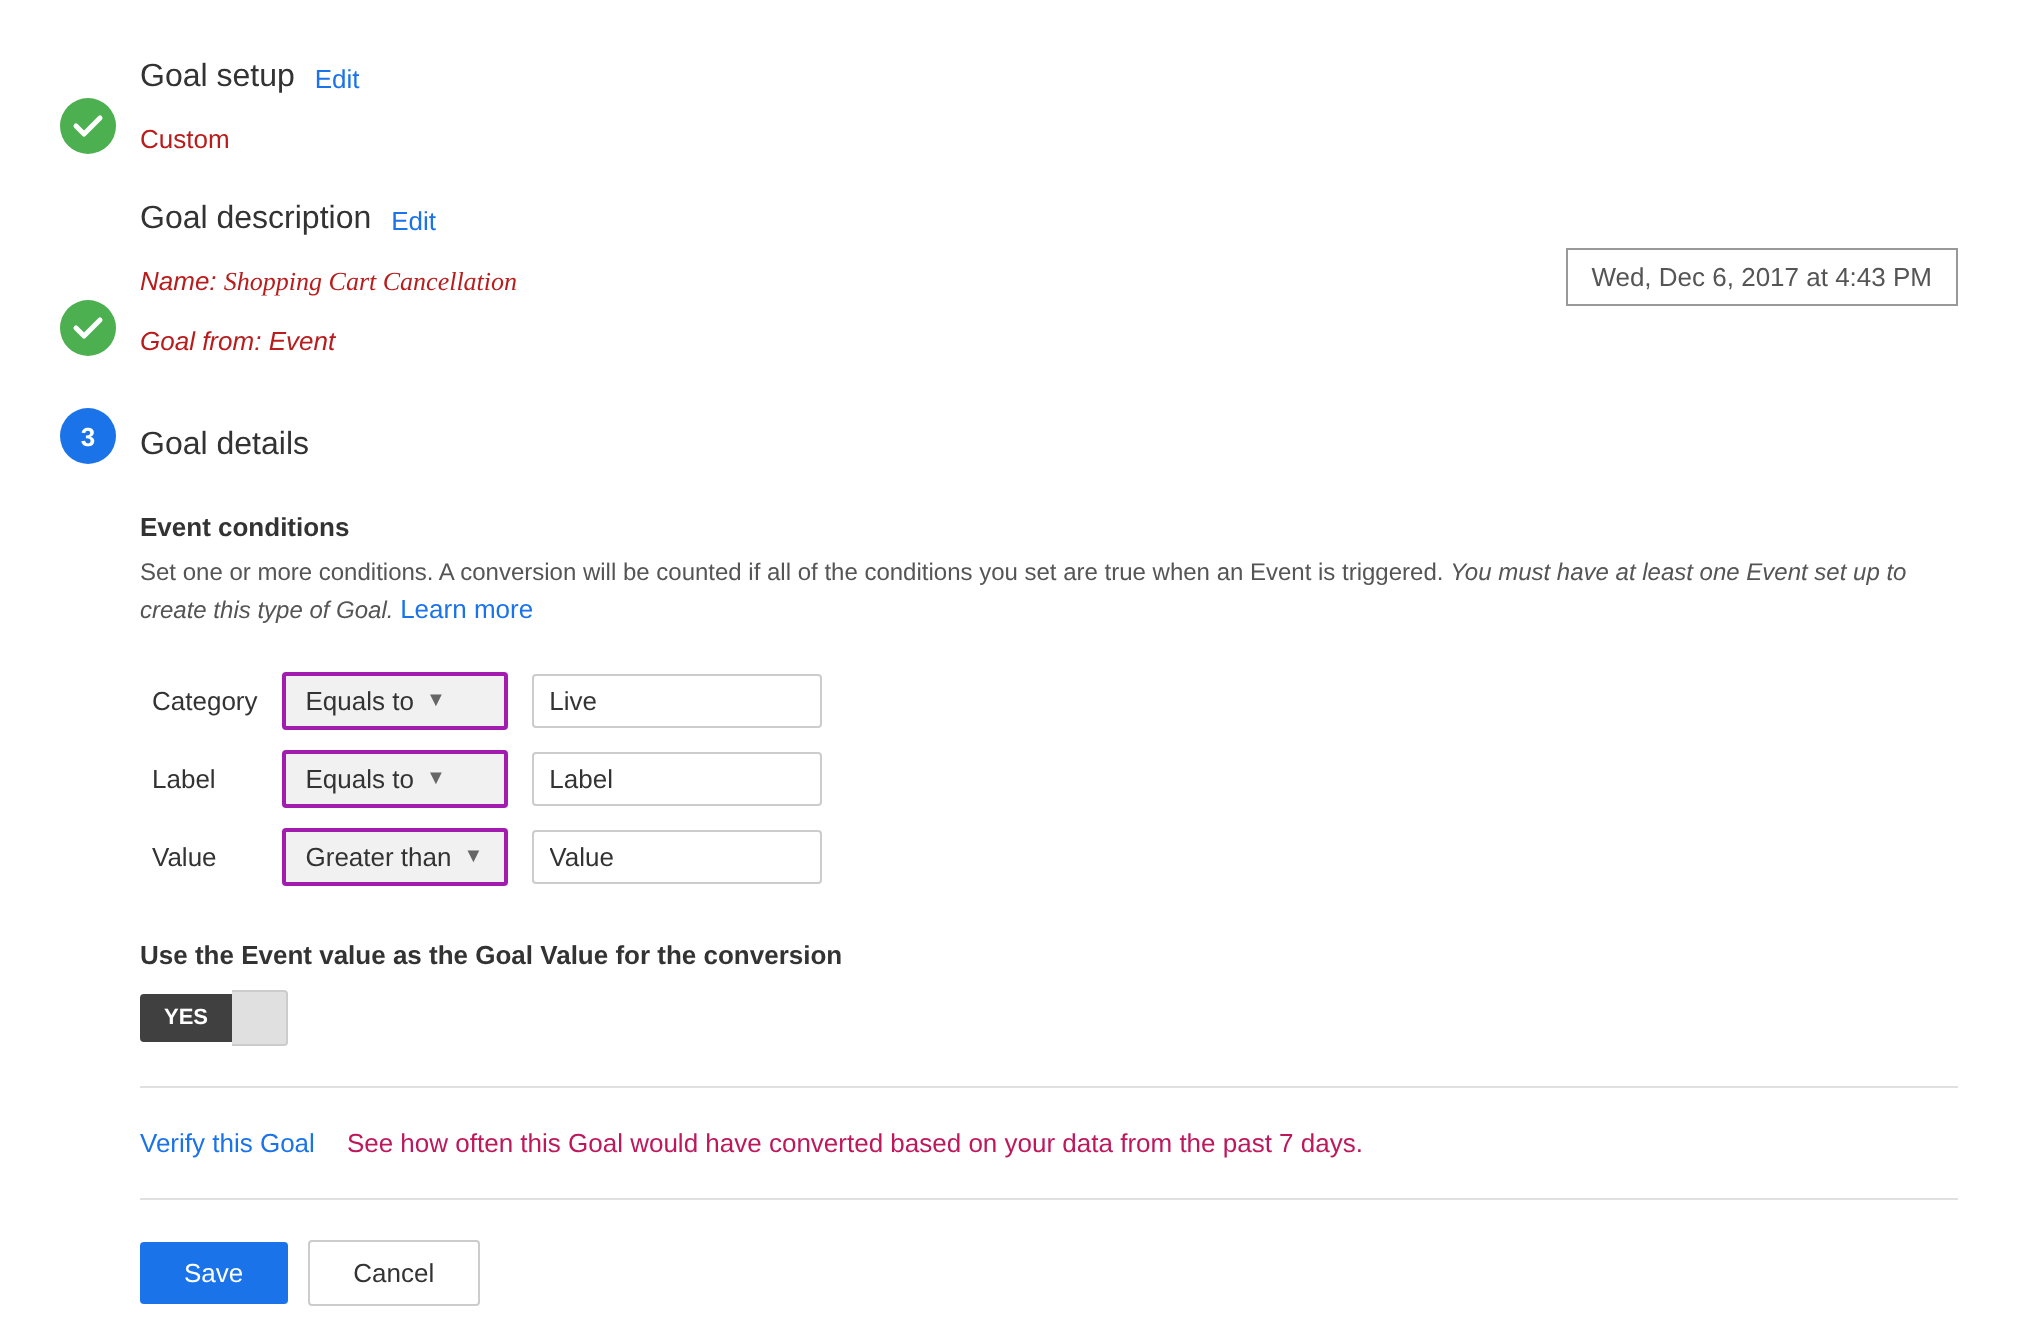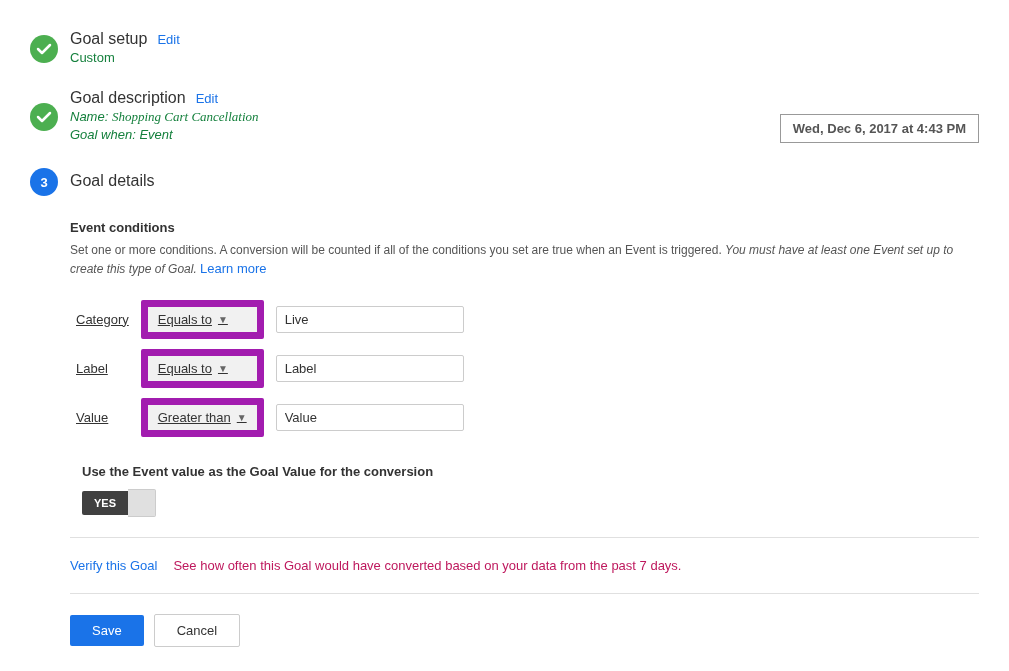--- a/index.html
+++ b/index.html
@@ -15,21 +15,21 @@
       min-height: 671px;
       position: relative;
       padding: 20px 0 0 0;
     }
     .section {
       padding: 10px 30px;
       position: relative;
     }
     .step-row {
       display: flex;
-      align-items: center;
+      align-items: flex-end;
       margin-bottom: 10px;
     }
     .step-icon {
       width: 28px;
       height: 28px;
       border-radius: 50%;
       background: #4caf50;
       display: flex;
       align-items: center;
       justify-content: center;
@@ -70,22 +70,22 @@
       color: #333;
     }
     .edit-link {
       color: #1a73e8;
       text-decoration: none;
       font-size: 13px;
       cursor: pointer;
     }
     .step-sub {
       font-size: 13px;
-      color: #15803d;
-      margin-top: 2px;
+      color: #b91c1c;
+      margin-top: 14px;
     }
     .step-sub span {
       font-style: italic;
     }
     .goal-details-section {
       padding: 10px 30px 20px 30px;
     }
     .event-conditions-title {
       font-size: 13px;
       font-weight: bold;
@@ -98,61 +98,59 @@
       line-height: 1.5;
       margin-bottom: 4px;
     }
     .event-conditions-desc a {
       color: #1a73e8;
       text-decoration: none;
     }
     .conditions-table {
       margin-top: 16px;
       border-collapse: collapse;
-      text-decoration: underline;
     }
     .conditions-table td {
       padding: 5px 6px;
       vertical-align: middle;
     }
     .condition-label {
       font-size: 13px;
       color: #333;
       padding-right: 10px;
       white-space: nowrap;
     }
     .select-btn {
       display: flex;
       align-items: center;
       background: #f1f1f1;
-      border: 7px solid #a21caf;
+      border: 2px solid #a21caf;
       border-radius: 2px;
       padding: 5px 10px;
       font-size: 13px;
       cursor: pointer;
       gap: 6px;
       color: #333;
       min-width: 110px;
     }
     .select-btn .arrow {
       font-size: 10px;
       color: #666;
     }
     .condition-input {
       border: 1px solid #ccc;
       border-radius: 2px;
       padding: 5px 8px;
       font-size: 13px;
       color: #333;
-      width: 188px;
+      width: 145px;
       outline: none;
     }
     .toggle-section {
       margin-top: 22px;
-      margin-left: 12px;
     }
     .toggle-label {
       font-size: 13px;
       font-weight: bold;
       color: #333;
       margin-bottom: 10px;
     }
     .toggle-wrapper {
       display: flex;
       align-items: center;
@@ -223,28 +221,27 @@
       background: #fff;
       color: #333;
       border: 1px solid #ccc;
       border-radius: 2px;
       padding: 8px 22px;
       font-size: 13px;
       cursor: pointer;
     }
     .datetime-badge {
       position: absolute;
-      top: 114px;
+      top: 124px;
       right: 30px;
       border: 1px solid #999;
       padding: 6px 12px;
       font-size: 13px;
       color: #555;
       background: #fff;
-      font-weight: bold;
     }
   </style>
 </head>
 <body>
 
 <div class="page-container">
 
   <div class="datetime-badge">Wed, Dec 6, 2017 at 4:43 PM</div>
 
   <div class="section" style="padding-bottom:4px;">
@@ -273,21 +270,21 @@
       </div>
       <div class="step-content">
         <div class="step-title-row">
           <span class="step-title">Goal description</span>
           <a class="edit-link">Edit</a>
         </div>
         <div class="step-sub">
           <span>Name:</span> <span style="font-style:italic;font-family:Liberation Serif, serif;">Shopping Cart Cancellation</span>
         </div>
         <div class="step-sub">
-          <span>Goal when:</span> <span style="font-style:italic;">Event</span>
+          <span>Goal from:</span> <span style="font-style:italic;">Event</span>
         </div>
       </div>
     </div>
   </div>
 
   <div class="section" style="padding-bottom:4px;">
     <div class="step-row">
       <div class="step-icon-number">3</div>
       <div class="step-content">
         <div class="step-title-row">

